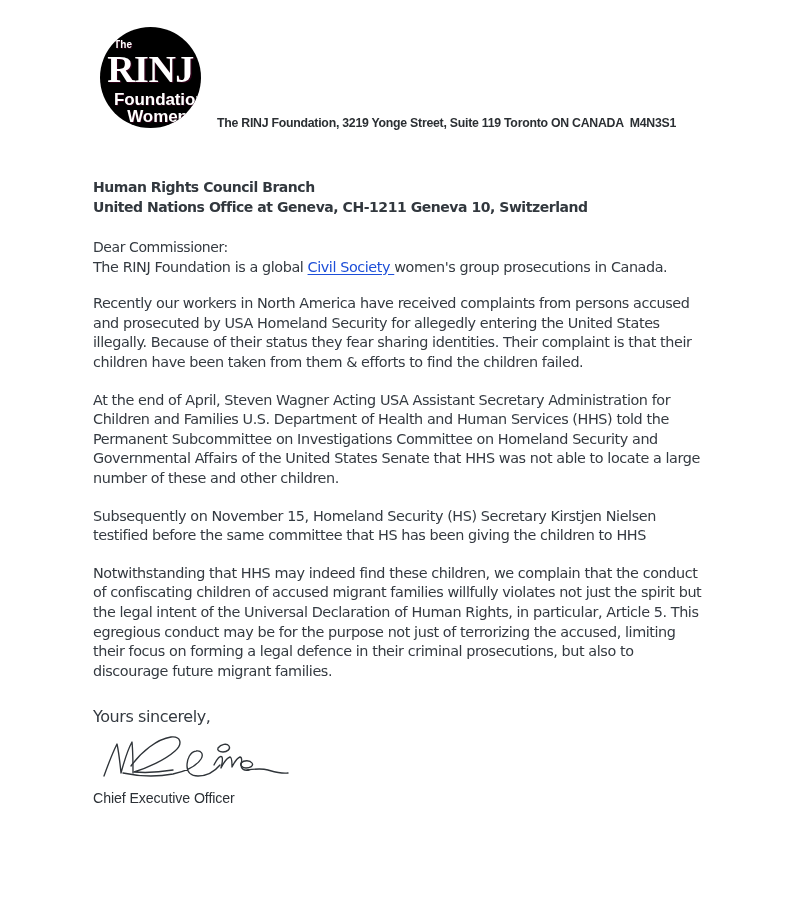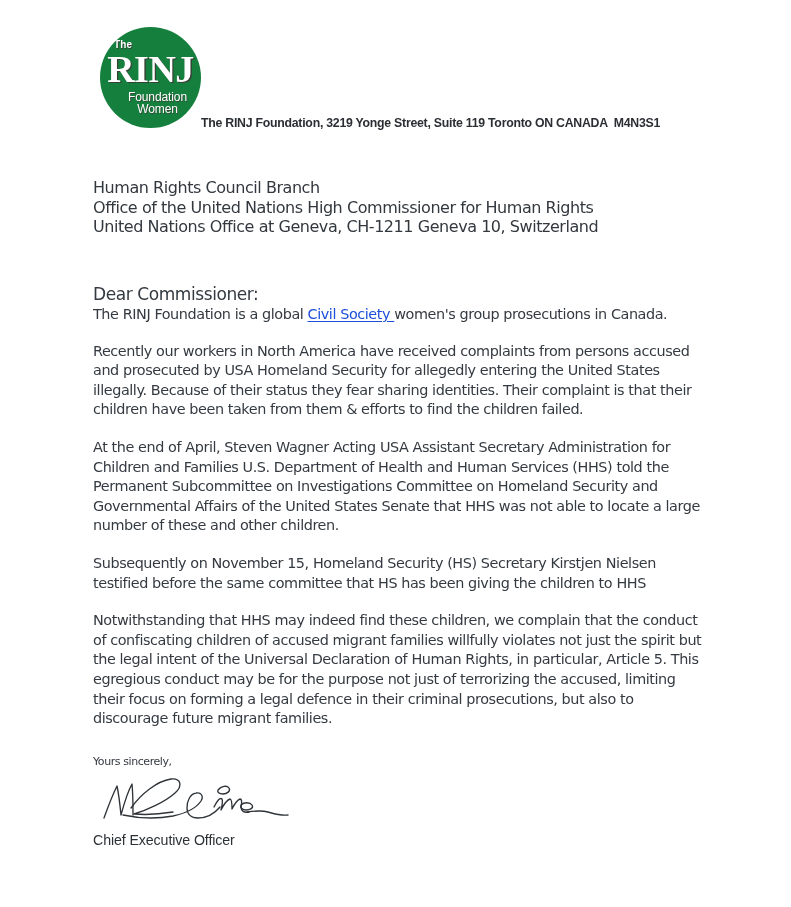--- a/index.html
+++ b/index.html
@@ -31,21 +31,21 @@
     height: 150px;
   }
 
   .logo-mark {
     position: absolute;
     left: 100px;
     top: 27px;
     width: 101px;
     height: 101px;
     border-radius: 50%;
-    background: #15803d;
+    background: #000000;
     color: #ffffff;
     text-align: center;
     overflow: hidden;
   }
   .logo-the {
     position: absolute;
     left: 14px;
     top: 13px;
     font-family: "Liberation Sans", sans-serif;
     font-size: 10px;
@@ -65,30 +65,30 @@
     letter-spacing: -0.5px;
     line-height: 1;
     text-shadow: 1.4px 1.4px 0 rgba(90,0,45,.5);
   }
   .logo-sub {
     position: absolute;
     left: 14px;
     right: 0;
     top: 64px;
     font-family: "Liberation Sans", sans-serif;
-    font-size: 12px;
-    font-weight: normal;
+    font-size: 17px;
+    font-weight: bold;
     letter-spacing: -0.1px;
     line-height: 1;
     text-shadow: 0.8px 0.8px 0 rgba(90,0,45,.45);
   }
 
   .address-line {
     position: absolute;
-    left: 201px;
+    left: 217px;
     top: 116px;
     font-family: "Liberation Sans", sans-serif;
     font-size: 12.3px;
     font-weight: bold;
     color: #2b2f33;
     letter-spacing: -0.25px;
     white-space: pre;
   }
 
   
@@ -102,53 +102,53 @@
 
   .date {
     text-align: right;
     font-size: 14.5px;
     color: #33393f;
     letter-spacing: -0.2px;
     margin: 0 6px 28px 0;
   }
 
   .recipient {
-    font-size: 16px;
-    font-weight: normal;
+    font-size: 14px;
+    font-weight: bold;
     line-height: 19.5px;
     letter-spacing: -0.45px;
     color: #32383e;
-    margin-bottom: 48px;
+    margin-bottom: 21px;
   }
   .recipient div { white-space: nowrap; }
 
   .para {
     font-size: 14.4px;
     line-height: 19.6px;
     letter-spacing: -0.42px;
     color: #343a41;
     margin: 0 0 18px 0;
   }
   .para.tight { margin-bottom: 17px; }
 
   .salutation {
-    font-size: 17px;
+    font-size: 14px;
     line-height: 19.6px;
     letter-spacing: -0.42px;
     color: #343a41;
   }
 
   .link {
     color: #1d4ed8;
     text-decoration: underline;
     text-underline-offset: 2px;
   }
 
   .closing {
-    font-size: 11px;
+    font-size: 16px;
     letter-spacing: -0.42px;
     color: #343a41;
     margin: 26px 0 0 0;
   }
 
   .signature {
     margin: 6px 0 0 8px;
     width: 200px;
     height: 52px;
   }
@@ -178,21 +178,20 @@
     </div>
 
     <div class="address-line">The RINJ Foundation, 3219 Yonge Street, Suite 119 Toronto ON CANADA  M4N3S1</div>
   </div>
 
   <div class="letter">
 
 
     <div class="recipient">
       <div>Human Rights Council Branch</div>
-      <div>Office of the United Nations High Commissioner for Human Rights</div>
       <div>United Nations Office at Geneva, CH-1211 Geneva 10, Switzerland</div>
     </div>
 
     <p class="para tight">
       <span class="salutation">Dear Commissioner:</span><br>
       <span>The RINJ Foundation is a global </span><a class="link" href="#">Civil Society </a><span>women's group prosecutions in Canada.</span><br>
     </p>
 
     <p class="para">Recently our workers in North America have received complaints from persons accused and prosecuted by USA Homeland Security for allegedly entering the United States illegally. Because of their status they fear sharing identities. Their complaint is that their children have been taken from them &amp; efforts to find the children failed.</p>
     <p class="para">At the end of April, Steven Wagner Acting USA Assistant Secretary Administration for Children and Families U.S. Department of Health and Human Services (HHS) told the Permanent Subcommittee on Investigations Committee on Homeland Security and Governmental Affairs of the United States Senate that HHS was not able to locate a large number of these and other children.</p>

